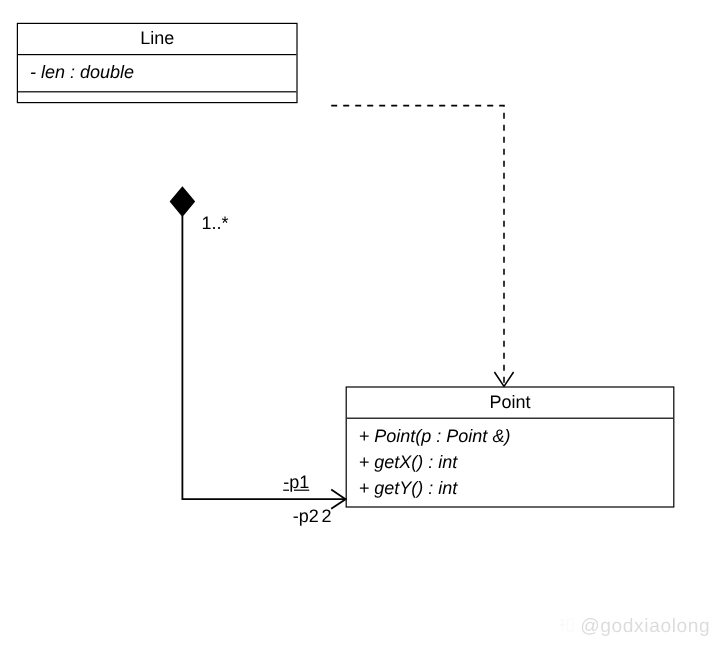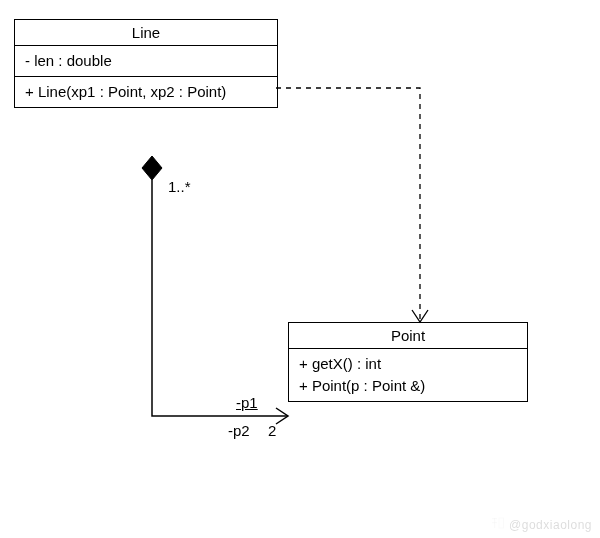--- a/index.html
+++ b/index.html
@@ -22,69 +22,70 @@
   }
   .class-name {
     text-align: center;
     padding: 4px 8px;
     border-bottom: 1.5px solid #000;
   }
   .section {
     padding: 4px 10px;
     border-bottom: 1.5px solid #000;
     line-height: 1.45;
+    font-style: italic;
   }
   .section:last-child {
     border-bottom: none;
   }
   .label {
     position: absolute;
     font-size: 15px;
     background: transparent;
   }
   svg.connectors {
     position: absolute;
     left: 0; top: 0;
     width: 600px; height: 538px;
     pointer-events: none;
   }
   .watermark {
     position: absolute;
     right: 8px;
     bottom: 6px;
-    font-size: 12px;
+    font-size: 16px;
     color: rgba(0,0,0,0.14);
     letter-spacing: 0.5px;
   }
   .wm-icon {
     display:inline-block;
     position: relative;
     top: 1px;
     opacity: 0.14;
     margin-right: 4px;
   }
 </style>
 </head>
 <body>
 
-<div class="class-box" style="left:14px; top:19px; width:264px;">
+<div class="class-box" style="left:14px; top:19px; width:234px;">
   <div class="class-name">Line</div>
   <div class="section">
     <div>- len : double</div>
   </div>
   <div class="section">
-    <div>+ Line(xp1 : Point, xp2 : Point)</div>
   </div>
 </div>
 
-<div class="class-box" style="left:288px; top:322px; width:240px;">
+<div class="class-box" style="left:288px; top:322px; width:274px;">
   <div class="class-name">Point</div>
   <div class="section">
+    <div>+ Point(p : Point &amp;)</div>
     <div>+ getX() : int</div>
-    <div>+ Point(p : Point &amp;)</div>
+    <div>+ getY() : int</div>
   </div>
 </div>
 
 <svg class="connectors">
 
   <g>
     <polygon points="152,156 162,168 152,180 142,168" fill="#000" stroke="#000"></polygon>
   </g>
 
   <g>
@@ -97,21 +98,21 @@
     <polyline points="276,88 420,88 420,322" fill="none" stroke="#000" stroke-width="1.3" stroke-dasharray="5,5"></polyline>
 
     <polyline points="412,310 420,322 428,310" fill="none" stroke="#000" stroke-width="1.3"></polyline>
   </g>
 </svg>
 
 <div class="label" style="left:168px; top:178px;">1..*</div>
 
 <div class="label" style="left:236px; top:394px;text-decoration:underline;">-p1</div>
 
-<div class="label" style="left:228px; top:422px;text-align:right;">-p2</div>
+<div class="label" style="left:244px; top:422px;text-align:right;">-p2</div>
 
 <div class="label" style="left:268px; top:422px;">2</div>
 
 <div class="watermark">
   <span class="wm-icon">
     <svg width="14" height="14" viewBox="0 0 14 14">
       <rect x="1" y="2" width="5" height="1.2" fill="currentColor"></rect>
       <rect x="1" y="6" width="5" height="1.2" fill="currentColor"></rect>
       <rect x="3" y="2" width="1.2" height="10" fill="currentColor"></rect>
       <rect x="8" y="2" width="4.5" height="10" fill="none" stroke="currentColor" stroke-width="1"></rect>

